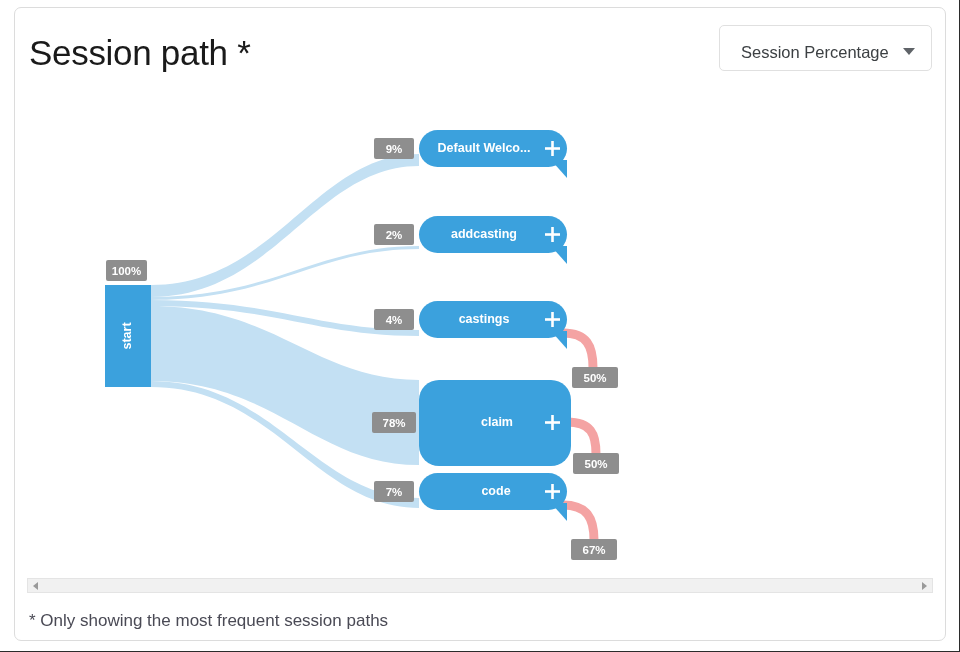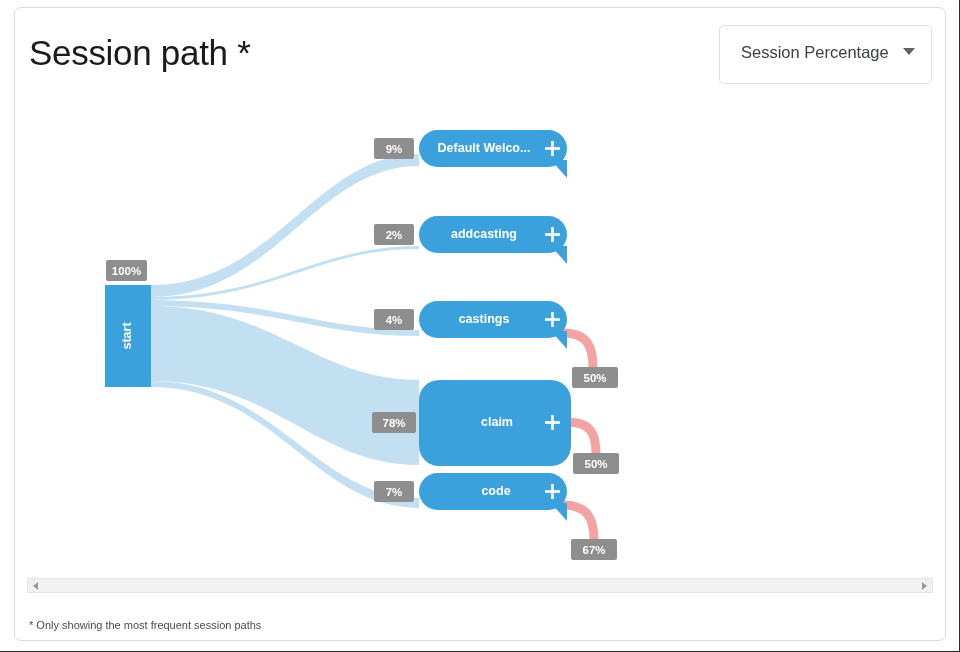--- a/index.html
+++ b/index.html
@@ -57,21 +57,21 @@
     line-height: 42px;
     white-space: nowrap;
   }
 
   
   .metric-select {
     position: absolute;
     right: 13px;
     top: 17px;
     width: 213px;
-    height: 59px;
+    height: 46px;
     background: #ffffff;
     border: 1px solid #e0e0e0;
     border-radius: 5px;
     box-sizing: border-box;
     cursor: pointer;
   }
   .metric-select .label {
     position: absolute;
     left: 21px;
     top: 0;
@@ -153,21 +153,21 @@
     right: 5px;
     border-top: 4px solid transparent;
     border-bottom: 4px solid transparent;
     border-left: 5px solid #9a9a9a;
   }
 
   .card-footnote {
     position: absolute;
     left: 14px;
     bottom: 9px;
-    font-size: 11px;
+    font-size: 17px;
     color: #4a4a55;
     white-space: nowrap;
   }
 </style>
 </head>
 <body>
 
 <div id="root">
 
   <div id="page-edge-right"></div>

